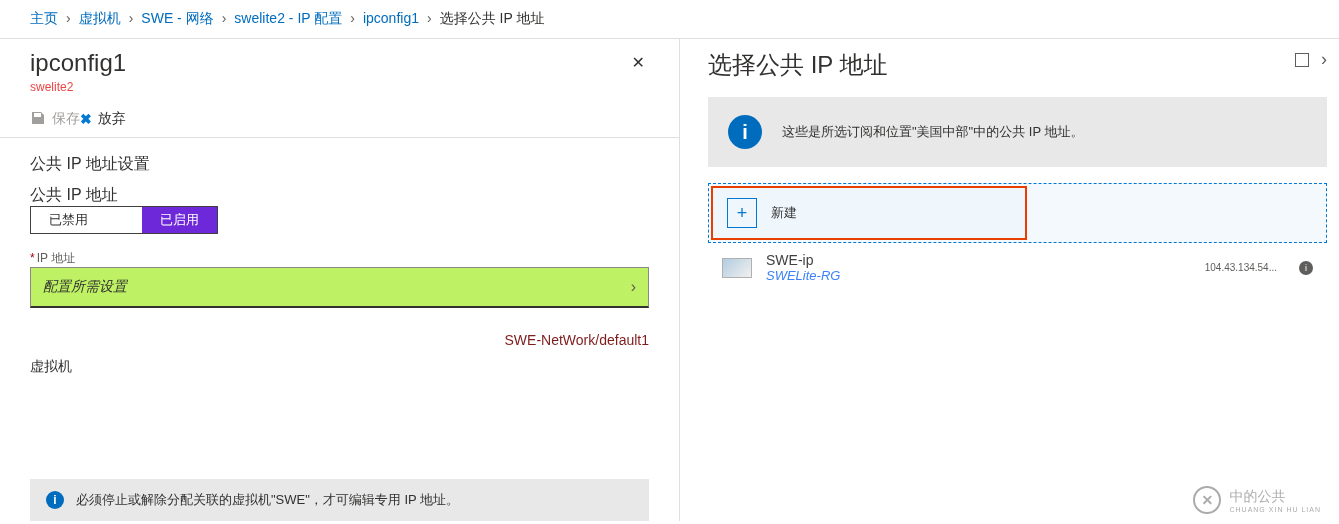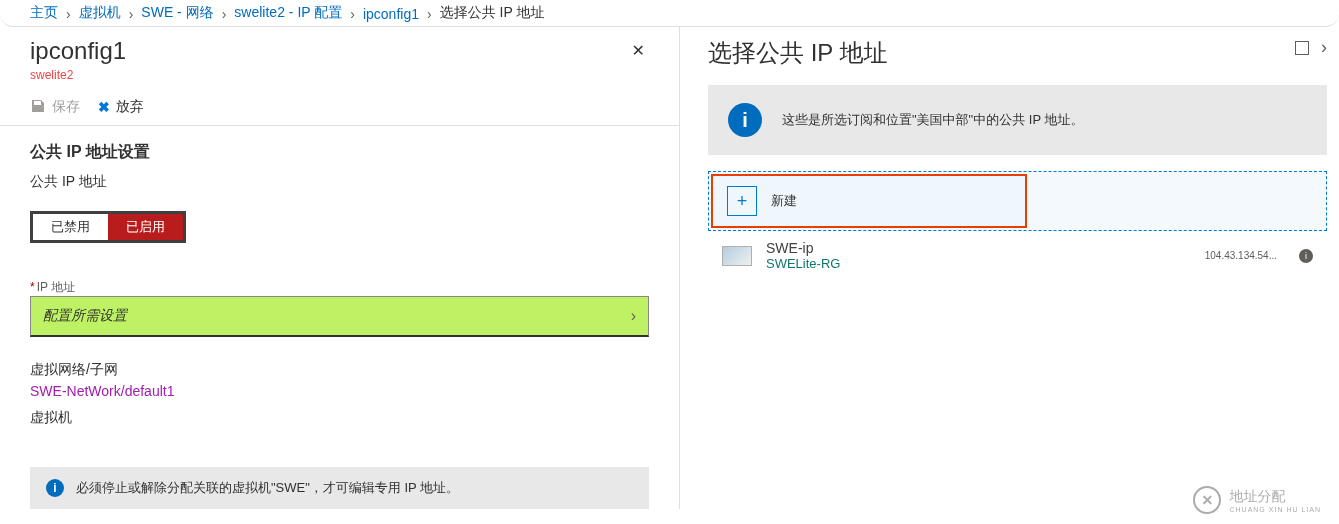--- a/index.html
+++ b/index.html
@@ -1,73 +1,73 @@
 <!DOCTYPE html>
 <html><head>
   <meta charset="utf-8">
   <style>
     * { margin: 0; padding: 0; box-sizing: border-box; }
     body { font-family: "Segoe UI", "Microsoft YaHei", sans-serif; font-size: 13px; color: #323130; width: 1339px; height: 524px; overflow: hidden; position: relative; }
     
     
-    .breadcrumb { padding: 4px 30px; border-bottom: 1px solid #e1dfdd; display: flex; align-items: flex-end; gap: 8px; font-size: 14px; border-radius: 15px; }
+    .breadcrumb { padding: 10px 30px; border-bottom: 1px solid #e1dfdd; display: flex; align-items: flex-start; gap: 8px; font-size: 14px; }
     .breadcrumb a { color: #006cbe; text-decoration: none; }
     .breadcrumb .sep { color: #605e5c; }
     .breadcrumb .current { color: #323130; }
     
     .panels { display: flex; height: calc(100% - 42px); }
     
     
     .panel-left { width: 680px; border-right: 1px solid #e1dfdd; display: flex; flex-direction: column; }
     .panel-header { display: flex; align-items: flex-start; justify-content: space-between; padding: 10px 30px 8px; }
     .panel-title { font-size: 24px; font-weight: 500; line-height: 1.2; }
     .panel-subtitle { font-size: 12px; color: #ef4444; margin-top: 2px; }
     .close-btn { font-size: 16px; cursor: pointer; color: #323130; padding: 4px; }
     
-    .toolbar { display: flex; gap: 18px; padding: 8px 30px; border-bottom: 1px solid #e1dfdd; align-items: center; }
+    .toolbar { display: flex; padding: 8px 30px; border-bottom: 1px solid #e1dfdd; align-items: center; }
     .toolbar-btn { display: inline-flex; align-items: center; gap: 6px; cursor: pointer; font-size: 14px; }
     .toolbar-btn.disabled { color: #a19f9d; cursor: not-allowed; }
     .toolbar-btn.discard { color: #323130; }
     .toolbar-btn.discard .icon { color: #0078d4; font-weight: bold; }
     
     .content { padding: 16px 30px; flex: 1; overflow-y: auto; }
-    .section-title { font-size: 16px; font-weight: 700; margin-bottom: 10px; color: #323130; }
-    .field-label { font-size: 14px; color: #323130; margin-bottom: 20px; }
-    .toggle-group { display: inline-flex; border: 3px solid #404040; margin-bottom: 36px; }
+    .section-title { font-size: 16px; font-weight: 400; margin-bottom: 10px; color: #323130; }
+    .field-label { font-size: 16px; color: #323130; margin-bottom: 0; }
+    .toggle-group { display: inline-flex; border: 1px solid #404040; margin-bottom: 16px; gap: 36px; }
     .toggle-option { padding: 4px 18px; font-size: 13px; background: #fff; cursor: pointer; }
-    .toggle-option.active { background: #b91c1c; color: #fff; }
+    .toggle-option.active { background: #6d28d9; color: #fff; }
     
     .required { color: #a80000; margin-right: 2px; }
     .small-label { font-size: 12px; color: #605e5c; }
     
     .input-field { width: 100%; max-width: 622px; border: 1px solid #8a8886; border-bottom: 2px solid #323130; background: #bef264; padding: 10px 12px; display: flex; align-items: center; justify-content: space-between; cursor: pointer; margin-bottom: 24px; }
     .input-field .placeholder { font-style: italic; color: #323130; font-size: 14px; }
     .input-field .chevron { font-size: 16px; color: #605e5c; }
     
-    .link { color: #a21caf; font-size: 14px; margin-bottom: 10px; display: block; }
+    .link { color: #7f1d1d; font-size: 14px; margin-bottom: 10px; display: block; text-align: right; }
     .static-label { font-size: 14px; color: #323130; margin-bottom: 4px; }
     
     .info-bar { background: #e8e8e8; padding: 12px 16px; display: flex; align-items: center; gap: 12px; margin: 8px 30px 0; }
     .info-icon { width: 18px; height: 18px; border-radius: 50%; background: #006cbe; color: #fff; display: inline-flex; align-items: center; justify-content: center; font-size: 12px; font-weight: bold; flex-shrink: 0; }
     .info-icon.big { width: 34px; height: 34px; font-size: 20px; }
     
     
     .panel-right { flex: 1; padding: 10px 12px 10px 28px; }
     .panel-right-header { display: flex; justify-content: space-between; align-items: flex-start; }
     .panel-right-title { font-size: 24px; font-weight: 500; }
     .panel-actions { display: flex; gap: 12px; align-items: center; }
     .panel-action-icon { width: 14px; height: 14px; border: 1px solid #605e5c; }
     
     .notice { background: #e8e8e8; padding: 18px 20px; display: flex; align-items: center; gap: 20px; margin: 16px 0; }
     .plus-icon { width: 30px; height: 30px; border: 1px solid #0078d4; color: #0078d4; display: inline-flex; align-items: center; justify-content: center; font-size: 18px; }
     
     .ip-row { display: flex; align-items: center; padding: 8px 14px; gap: 14px; border-top: 1px dashed transparent; }
     .ip-icon { width: 30px; height: 20px; background: linear-gradient(135deg,#b3cde0,#f0f0f0); border: 1px solid #b0b0b0; flex-shrink:0 }
     .ip-name { font-size: 14px; color: #404040; }
-    .ip-rg { font-size: 13px; color: #0f766e; }
+    .ip-rg { font-size: 13px; color: #3b82f6; font-style: italic; }
     .ip-addr { margin-left: auto; font-size: 10px; color: #605e5c; }
     .ip-info-icon { width: 14px; height: 14px; border-radius: 50%; background: #605e5c; color:#fff; font-size:9px; display:inline-flex; align-items:center; justify-content:center; margin-left:8px;}
     
     .new-region { border: 1px dashed #0078d4; background: #f3f9fd; padding:0; }
     .new-inner { border:2px solid #e83f00; margin:2px; padding:10px 14px; display:flex; align-items:center; gap:14px; width:316px; background:#eff6fc}
     
     .logo-watermark { position: absolute; right: 18px; bottom: 10px; display: flex; align-items: center; gap: 8px; opacity: 0.7; font-size: 14px; color: #888; }
     .logo-mark { width: 28px; height: 28px; border-radius: 50%; border: 2px solid #888; display:inline-flex; align-items:center; justify-content:center; font-weight:bold; color:#888; }
     .logo-sub {font-size:7px; letter-spacing:1px;}
   </style>
@@ -123,21 +123,20 @@
       </div>
       
       <div class="small-label">
         <span class="required">*</span><span>IP 地址</span>
       </div>
       <div class="input-field">
         <span class="placeholder">配置所需设置</span>
         <span class="chevron">›</span>
       </div>
       
-      <div class="static-label">虚拟网络/子网</div>
       <a class="link">SWE-NetWork/default1</a>
       <div class="static-label">虚拟机</div>
     </div>
 
     <div class="info-bar">
       <span class="info-icon">i</span>
       <span>必须停止或解除分配关联的虚拟机"SWE"，才可编辑专用 IP 地址。</span>
     </div>
   </div>
 
@@ -172,16 +171,16 @@
       </div>
       <span class="ip-addr">104.43.134.54...</span>
       <span class="ip-info-icon">i</span>
     </div>
   </div>
 </div>
 
 <div class="logo-watermark">
   <span class="logo-mark">✕</span>
   <div>
-    <div>地址分配</div>
+    <div>中的公共</div>
     <div class="logo-sub">CHUANG XIN HU LIAN</div>
   </div>
 </div>
 
 </body></html>

